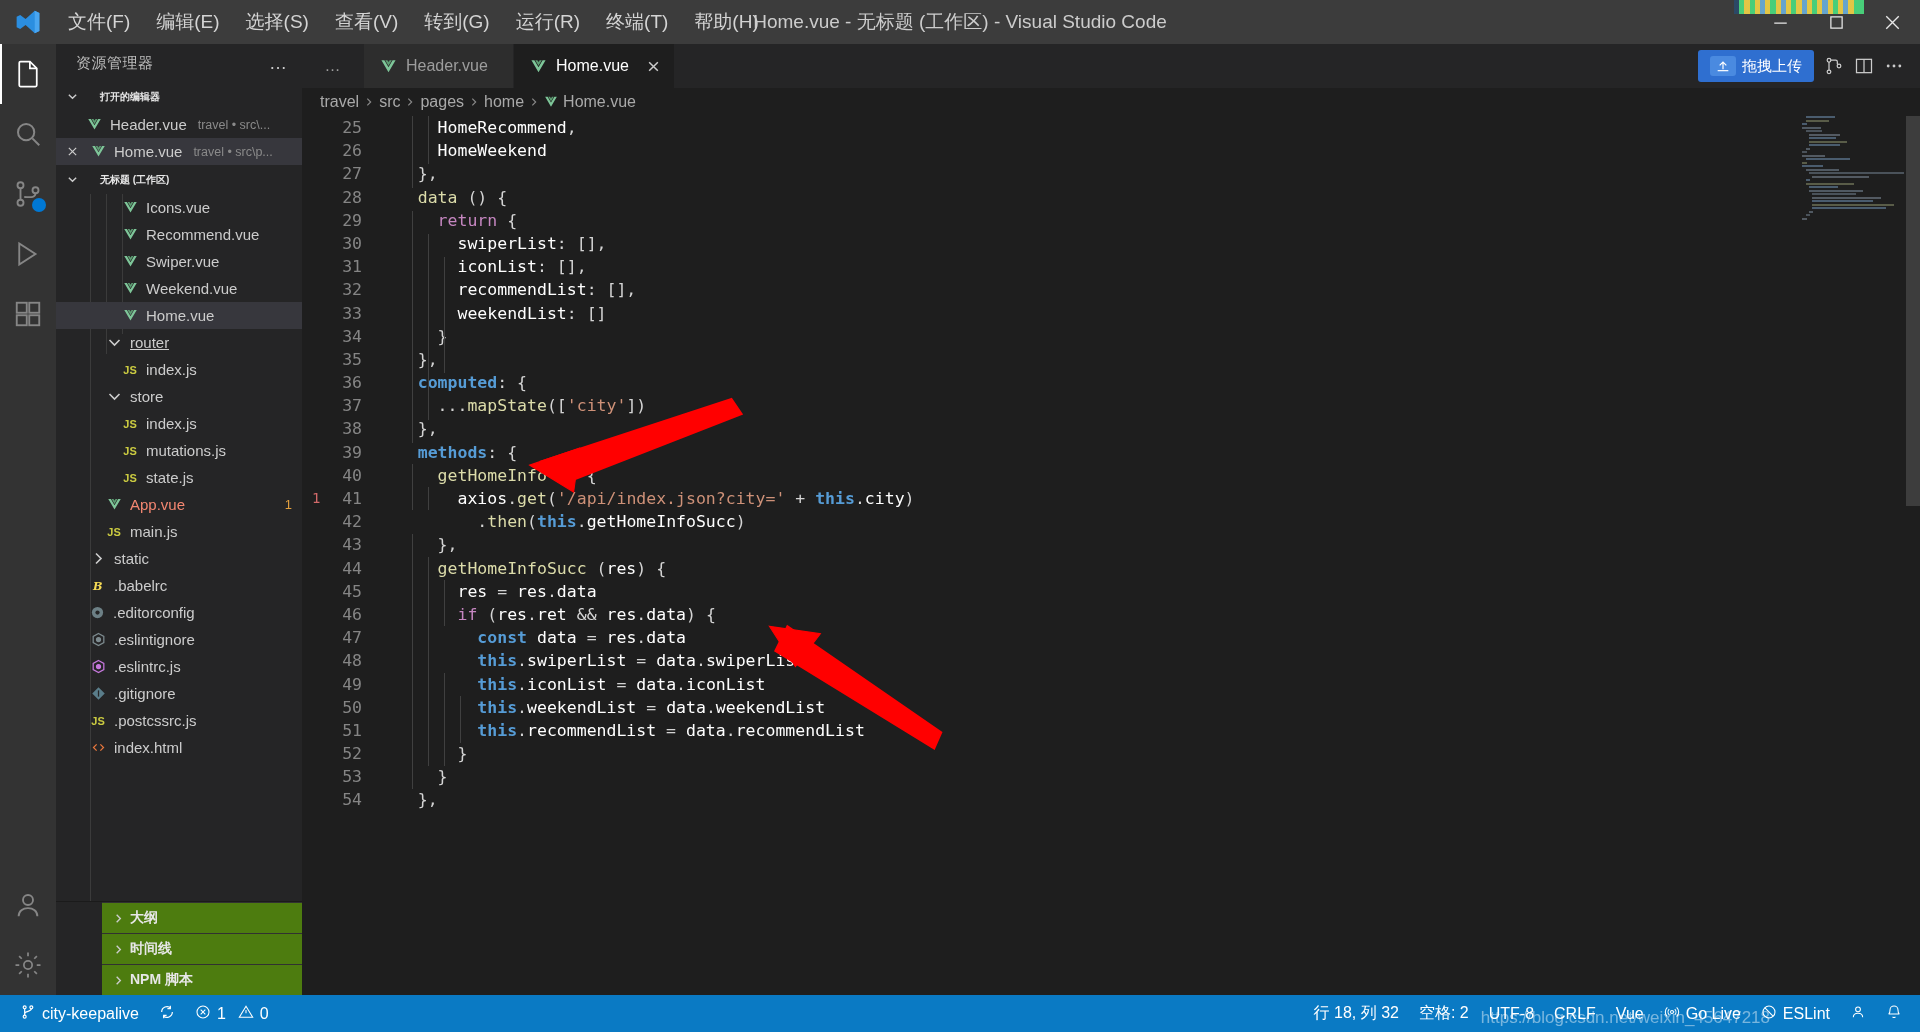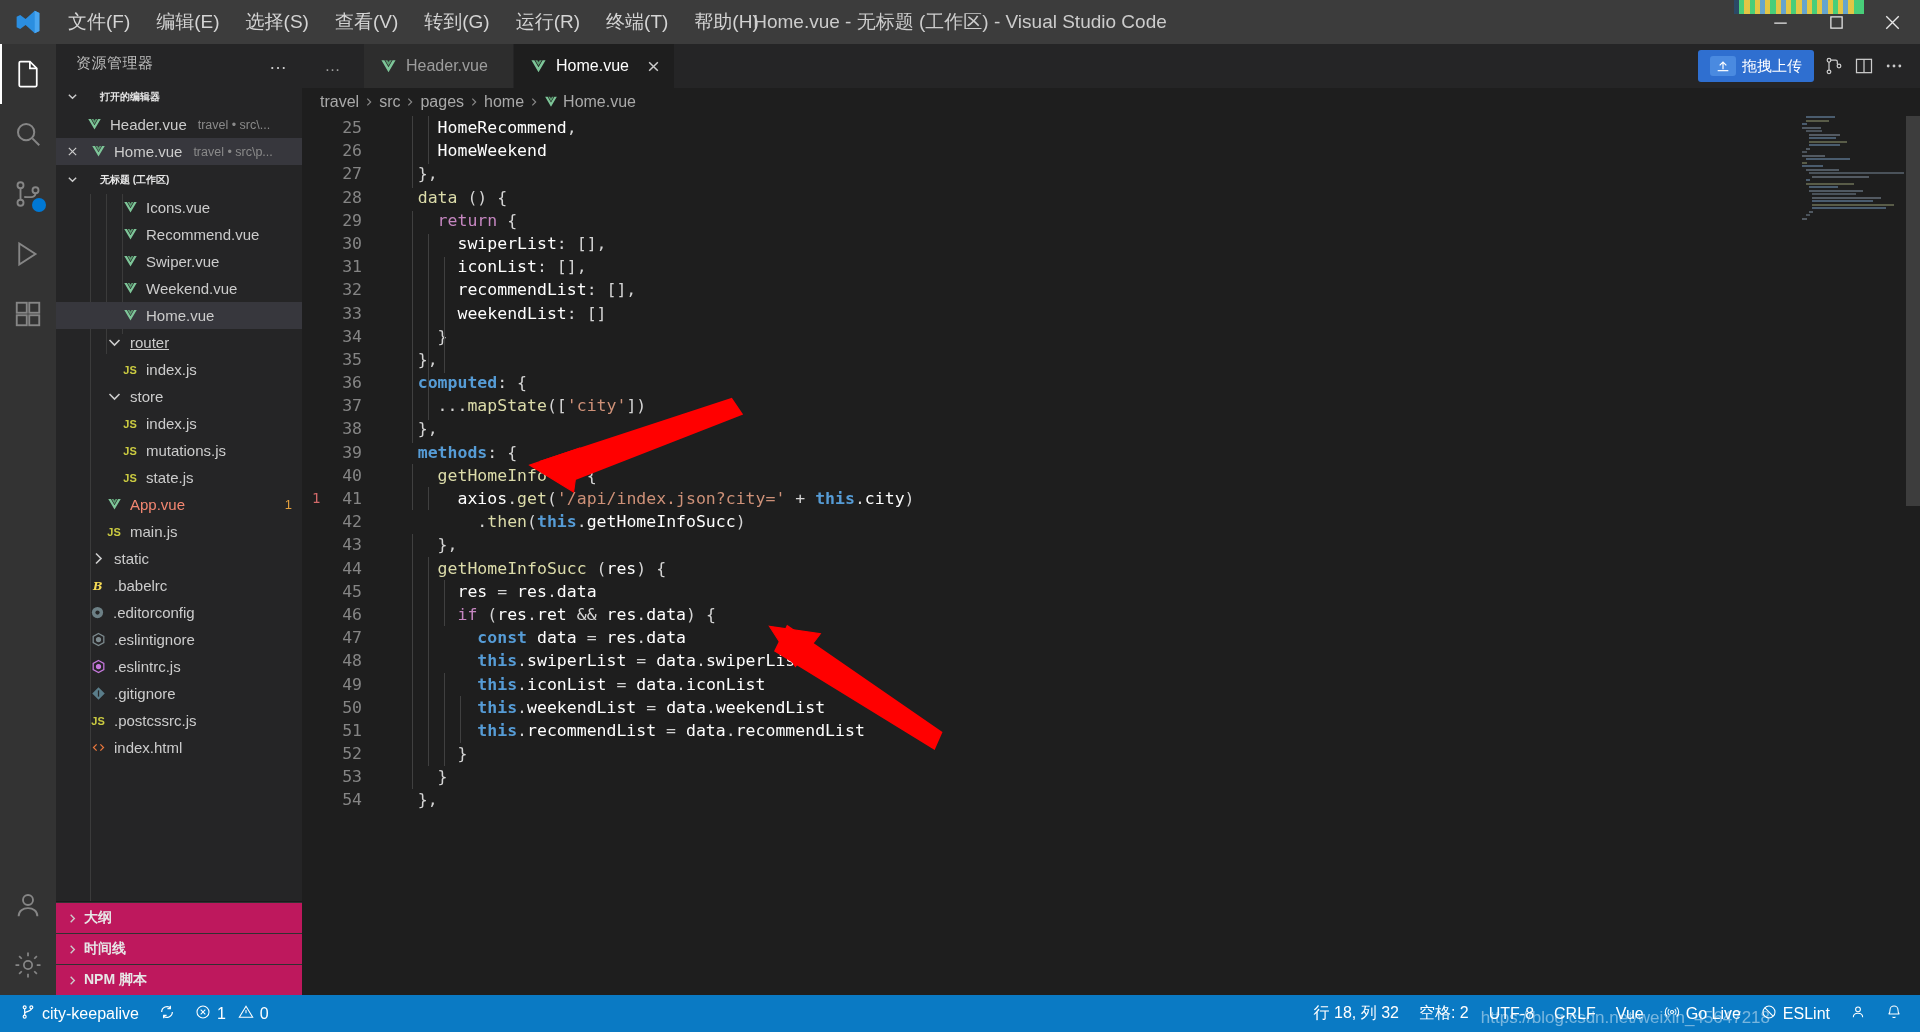--- a/index.html
+++ b/index.html
@@ -104,21 +104,21 @@
   .ico svg { width: 15px; height: 15px; }
   .close-x { width: 20px; flex:0 0 20px; display:flex; align-items:center; justify-content:center; color:#ccc; }
   .close-x svg { width: 11px; height: 11px; }
   .tree { overflow: hidden; position: relative; flex: 1; }
   .indent-guide { position: absolute; top: 0; bottom: 0; width: 1px; background: #3b3b3b; }
   .js-ico { color: #cbcb41; font-size: 11px; font-weight: bold; font-family: "Liberation Sans", sans-serif; }
   .bottom-panels { border-top: 1px solid #1b1b1b; }
   .panel-head {
     height: 31px; display: flex; align-items: center; gap: 4px;
     padding-left: 8px; font-size: 14px; font-weight: bold; color: #e7e7e7;
-    border-top: 1px solid #313131; background: #be185d;
+    border-top: 1px solid #313131; background: #4d7c0f; margin-left: 46px;
   }
 
   
   .editor { flex: 1; display: flex; flex-direction: column; min-width: 0; background: #1e1e1e; }
   .tabbar { height: 44px; flex: 0 0 44px; background: #252526; display: flex; position: relative; }
   .tab {
     display: flex; align-items: center; gap: 8px;
     padding: 0 14px; font-size: 16px; color: #9d9d9d;
     background: #2d2d2d; border-right: 1px solid #252526;
     min-width: 150px; position: relative;

